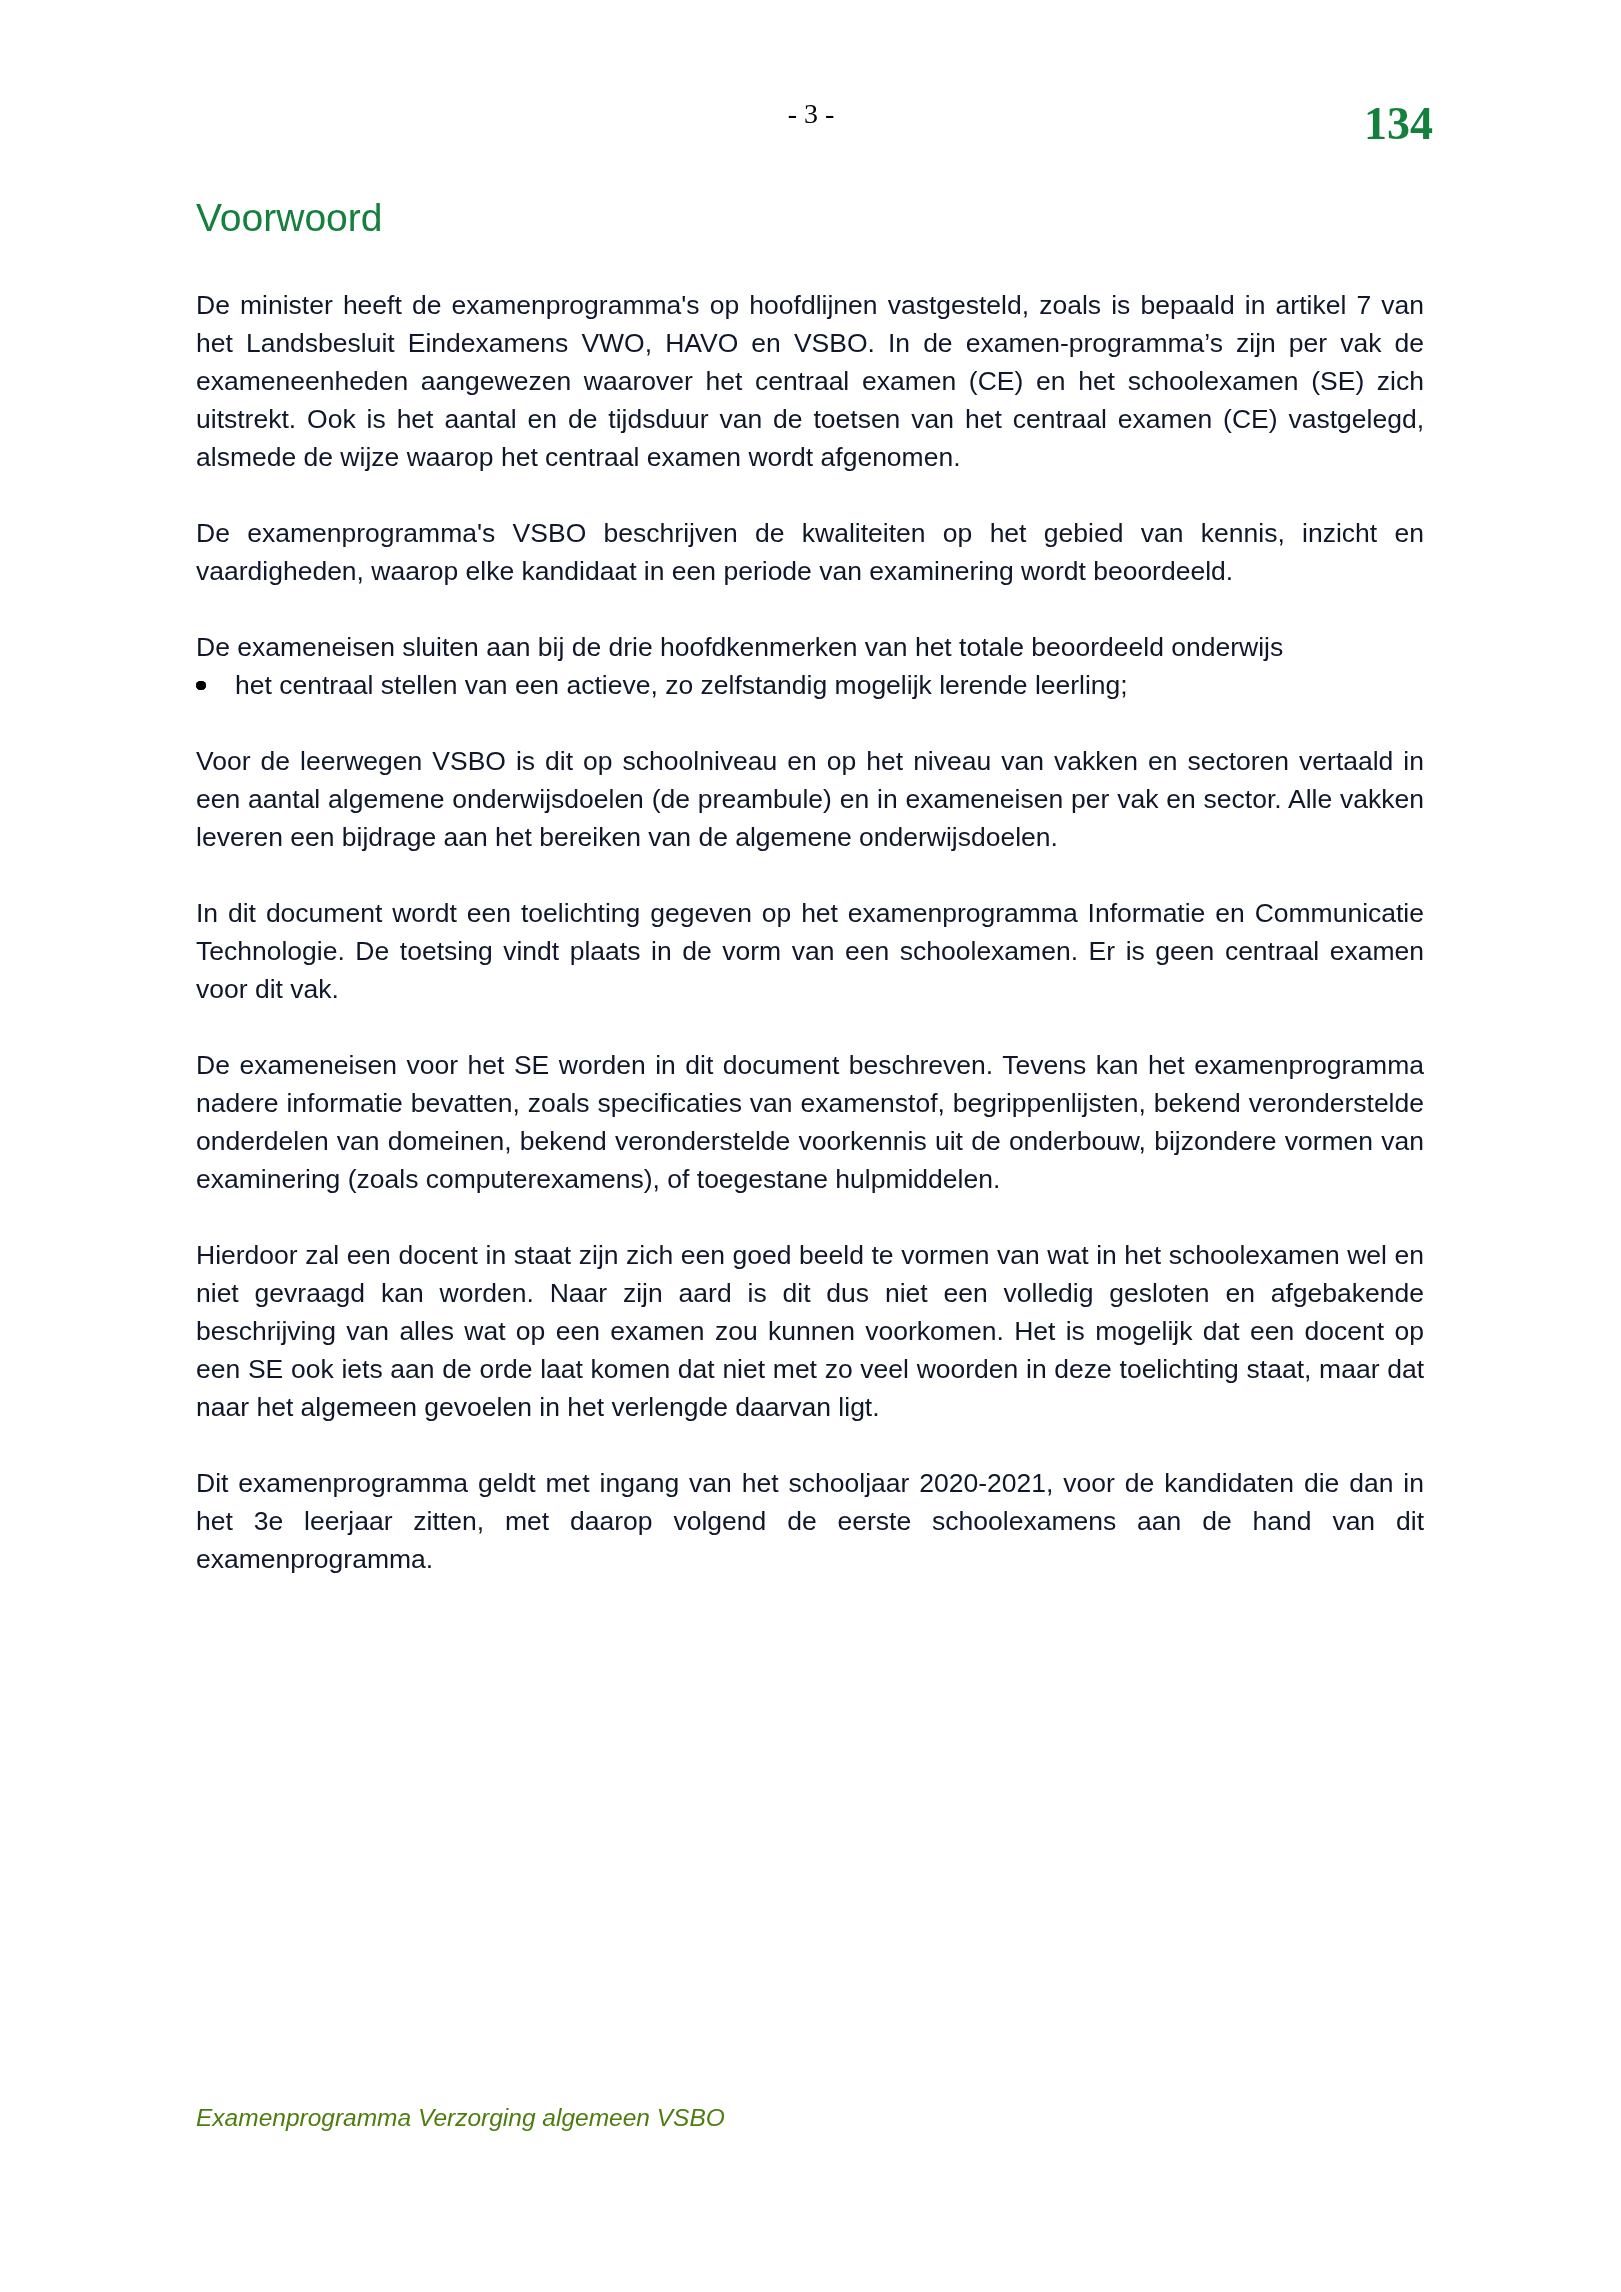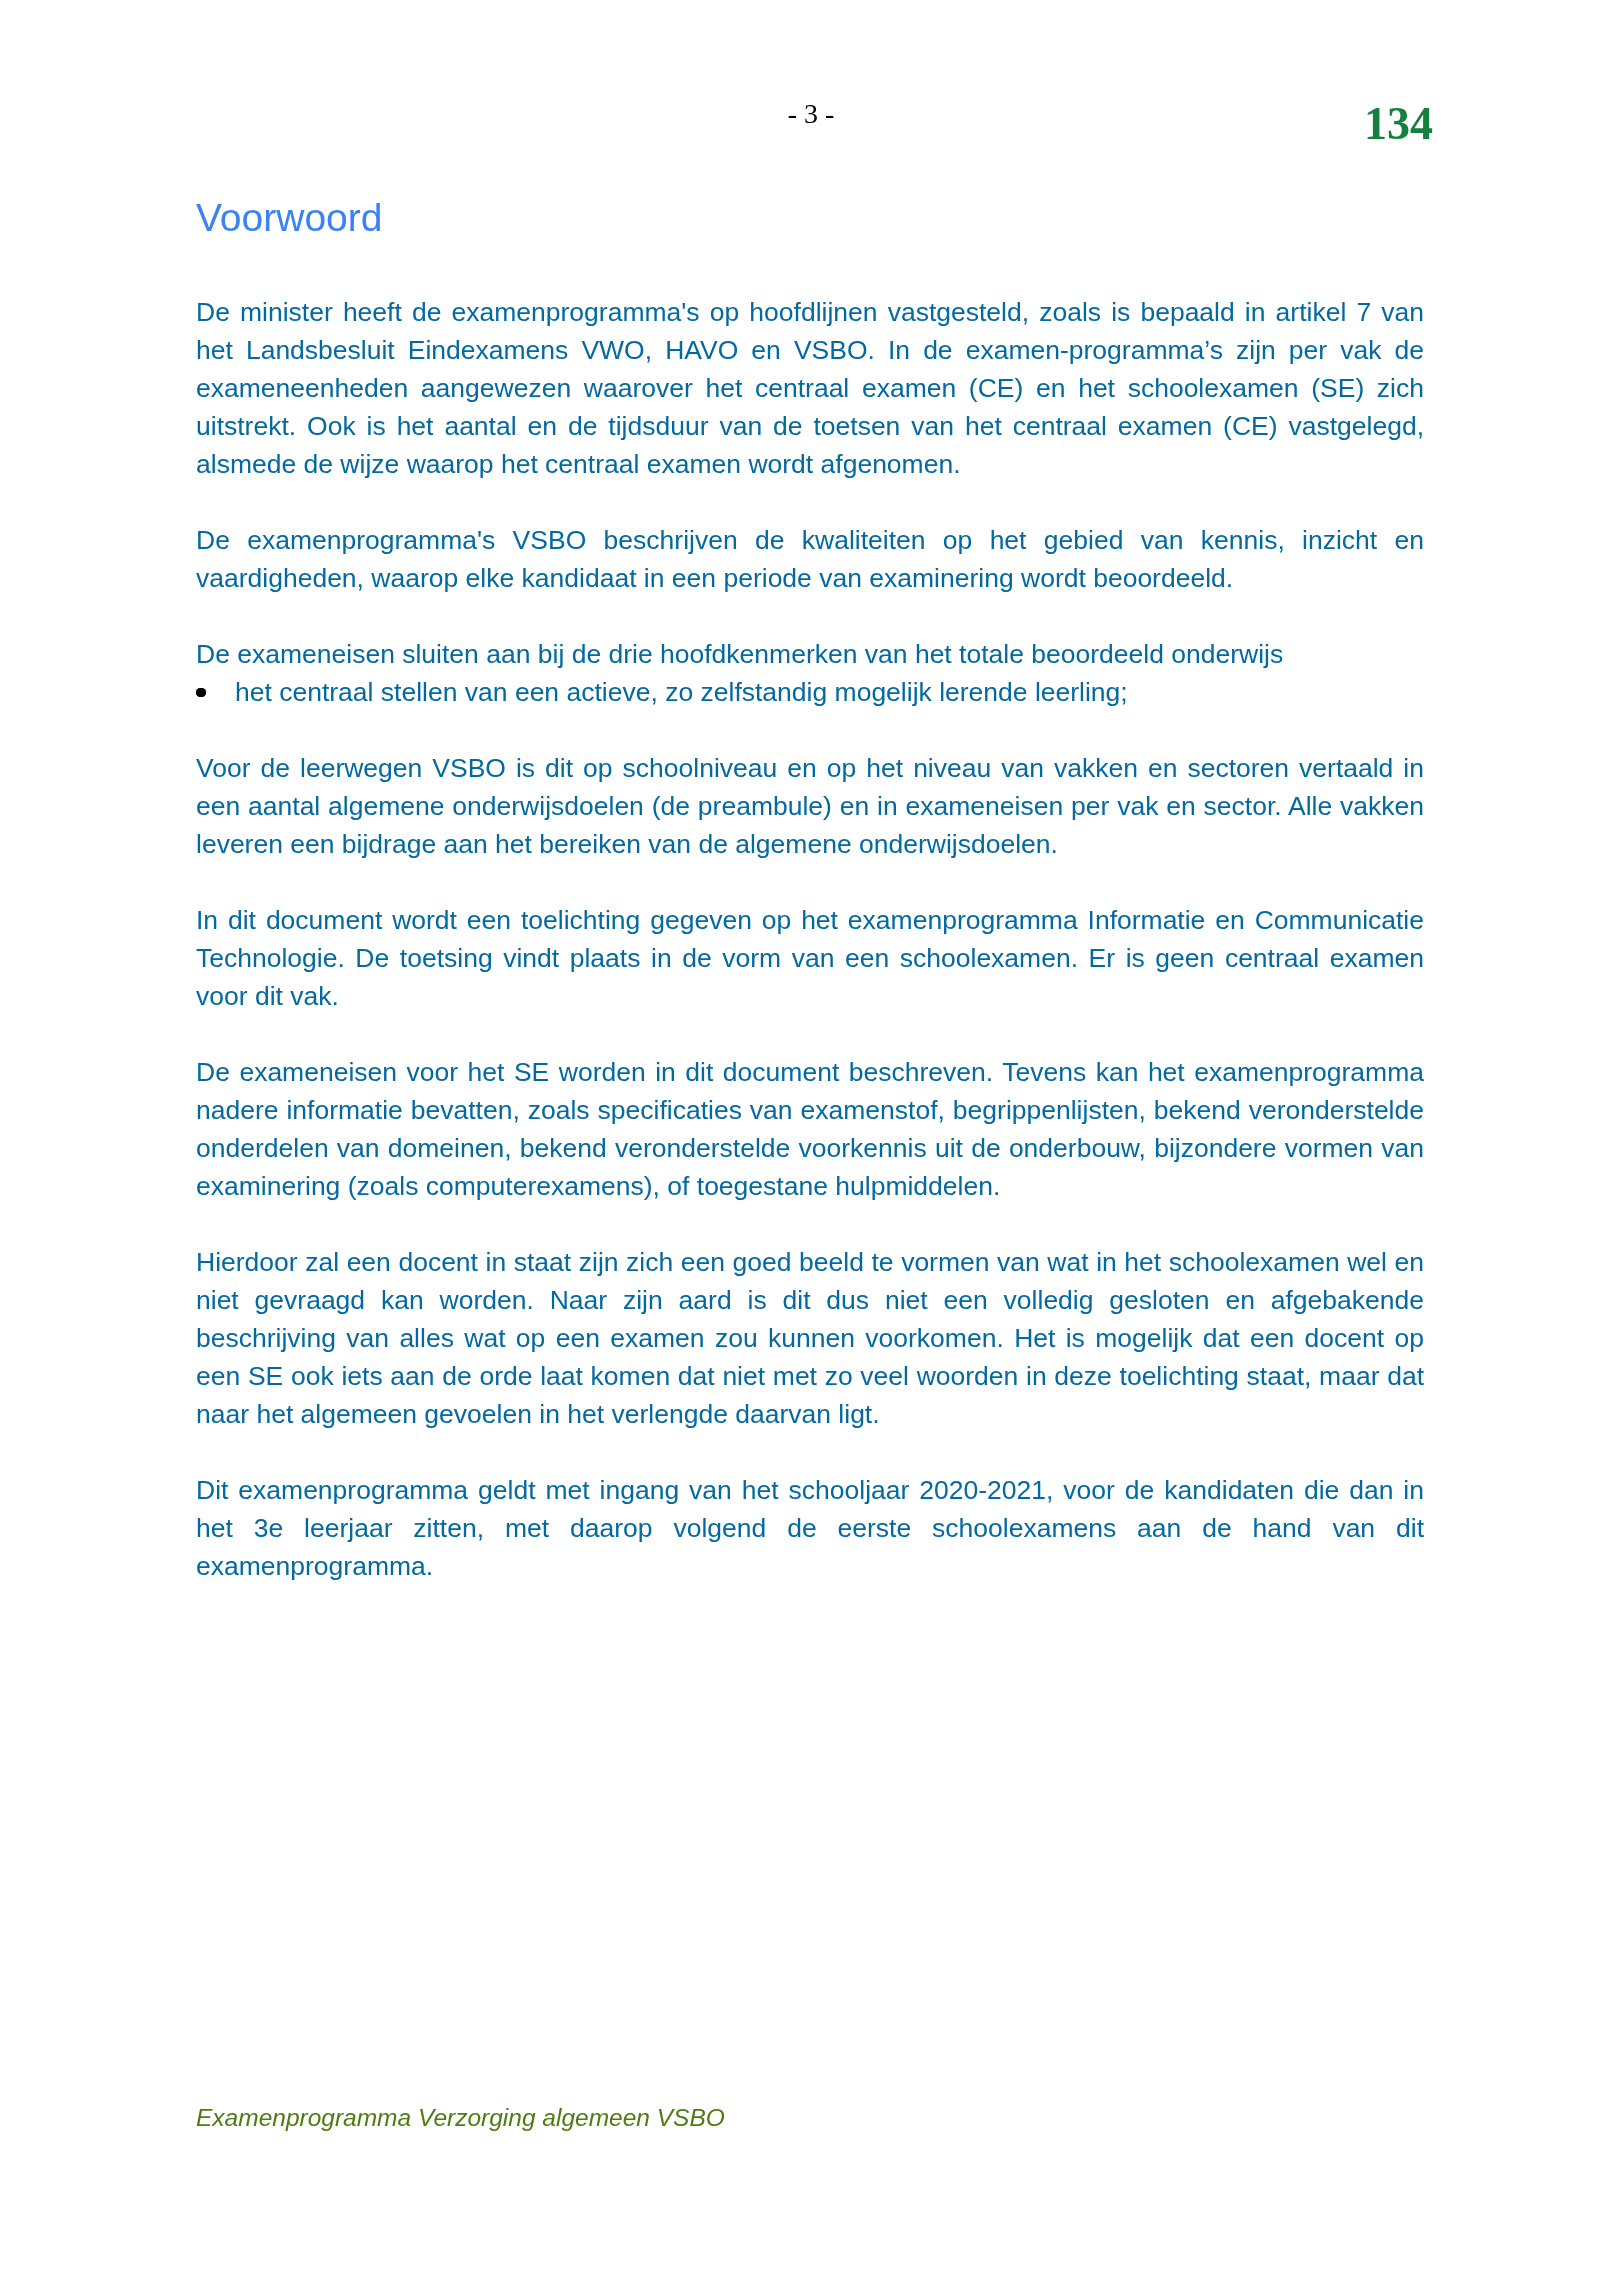--- a/index.html
+++ b/index.html
@@ -12,28 +12,27 @@
     font-family: "Liberation Serif", serif; font-size: 28px; color: #000;
     line-height: 39px;
   }
   .doc-number {
     position: absolute; right: 188px; top: 96px;
     font-family: "Liberation Serif", serif; font-weight: bold; font-size: 46px; color: #15803d;
     line-height: 55px;
   }
   .heading {
     position: absolute; left: 196px; top: 192px;
-    font-family: "Liberation Sans", sans-serif; font-size: 39px; color: #3b82f6;
+    font-family: "Liberation Sans", sans-serif; font-size: 39px; color: #15803d;
     line-height: 51px; font-weight: normal; margin: 0;
   }
   .body {
     position: absolute; left: 196px; top: 286px; width: 1228px;
-    font-family: "Liberation Sans", sans-serif; font-size: 26.5px; color: #0369a1;
+    font-family: "Liberation Sans", sans-serif; font-size: 26.5px; color: #0f172a;
     line-height: 38px;
-    margin-top: 7px;
   }
   .body p { margin: 0 0 38px 0; text-align: justify; }
   .body p.tight { margin-bottom: 0; }
   .body ul { list-style: none; margin: 0 0 38px 0; padding: 0; }
   .body li { position: relative; padding-left: 39px; }
   .bullet-dot {
     position: absolute; left: 0px; top: 14.7px;
     width: 9.8px; height: 9.8px; border-radius: 50%; background: #000;
   }
   .footer {

